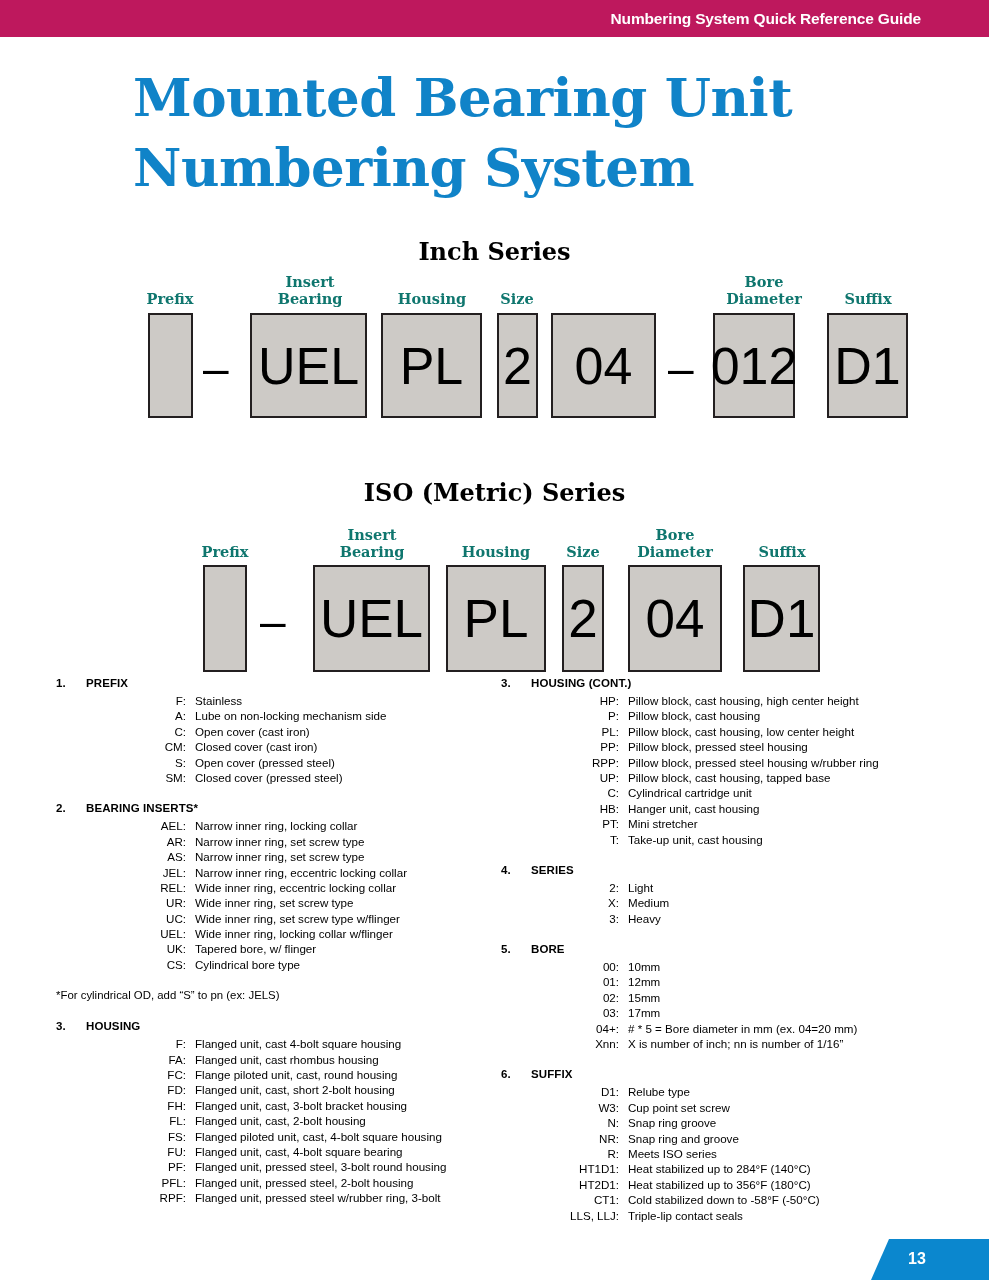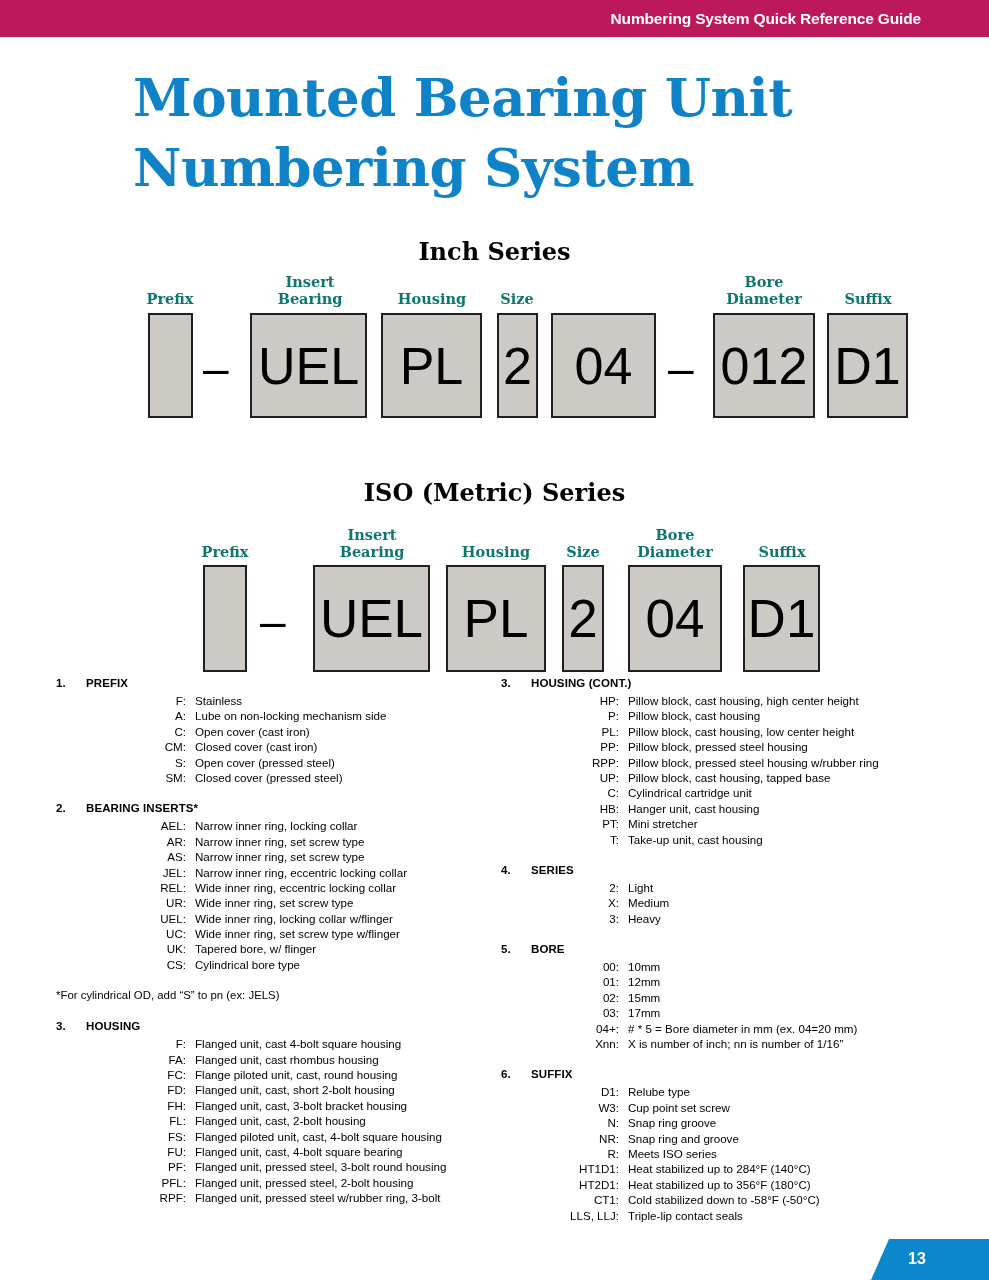--- a/index.html
+++ b/index.html
@@ -206,21 +206,21 @@
 
   <div class="seg-label" style="left:827px; top:290px; width:82px;">Suffix</div>
 
   <div class="seg-box" style="left:148px; top:313px; width:45px;  height:105px; font-size:52px;"></div>
   <div class="dash" style="left:203px; top:345px; font-size:46px;">–</div>
   <div class="seg-box" style="left:250px; top:313px; width:117px; height:105px; font-size:52px;">UEL</div>
   <div class="seg-box" style="left:381px; top:313px; width:101px; height:105px; font-size:52px;">PL</div>
   <div class="seg-box" style="left:497px; top:313px; width:41px;  height:105px; font-size:52px;">2</div>
   <div class="seg-box" style="left:551px; top:313px; width:105px; height:105px; font-size:52px;">04</div>
   <div class="dash" style="left:668px; top:345px; font-size:46px;">–</div>
-  <div class="seg-box" style="left:713px; top:313px; width:102px; height:105px; font-size:52px;">012</div>
+  <div class="seg-box" style="left:713px; top:313px; width:82px; height:105px; font-size:52px;">012</div>
   <div class="seg-box" style="left:827px; top:313px; width:81px;  height:105px; font-size:52px;">D1</div>
 </div>
 
 <div class="diagram-title" style="top:478px;">ISO (Metric) Series</div>
 
 <div class="diagram">
   <div class="seg-label" style="left:193px; top:543px; width:64px;">Prefix</div>
 
   <div class="seg-label" style="left:322px; top:526px; width:100px;">
     <div>Insert</div>
@@ -301,28 +301,28 @@
       </div>
       <div class="entry">
         <span class="k">REL:</span>
         <span class="d">Wide inner ring, eccentric locking collar</span>
       </div>
       <div class="entry">
         <span class="k">UR:</span>
         <span class="d">Wide inner ring, set screw type</span>
       </div>
       <div class="entry">
+        <span class="k">UC:</span>
+        <span class="d">Wide inner ring, set screw type w/flinger</span>
+      </div>
+      <div class="entry">
         <span class="k">UEL:</span>
         <span class="d">Wide inner ring, locking collar w/flinger</span>
       </div>
       <div class="entry">
-        <span class="k">UC:</span>
-        <span class="d">Wide inner ring, set screw type w/flinger</span>
-      </div>
-      <div class="entry">
         <span class="k">UK:</span>
         <span class="d">Tapered bore,  w/ flinger</span>
       </div>
       <div class="entry">
         <span class="k">CS:</span>
         <span class="d">Cylindrical bore type</span>
       </div>
       <div class="footnote">*For cylindrical OD, add “S” to pn (ex: JELS)</div>
     </div>
     <div class="gap"></div>

